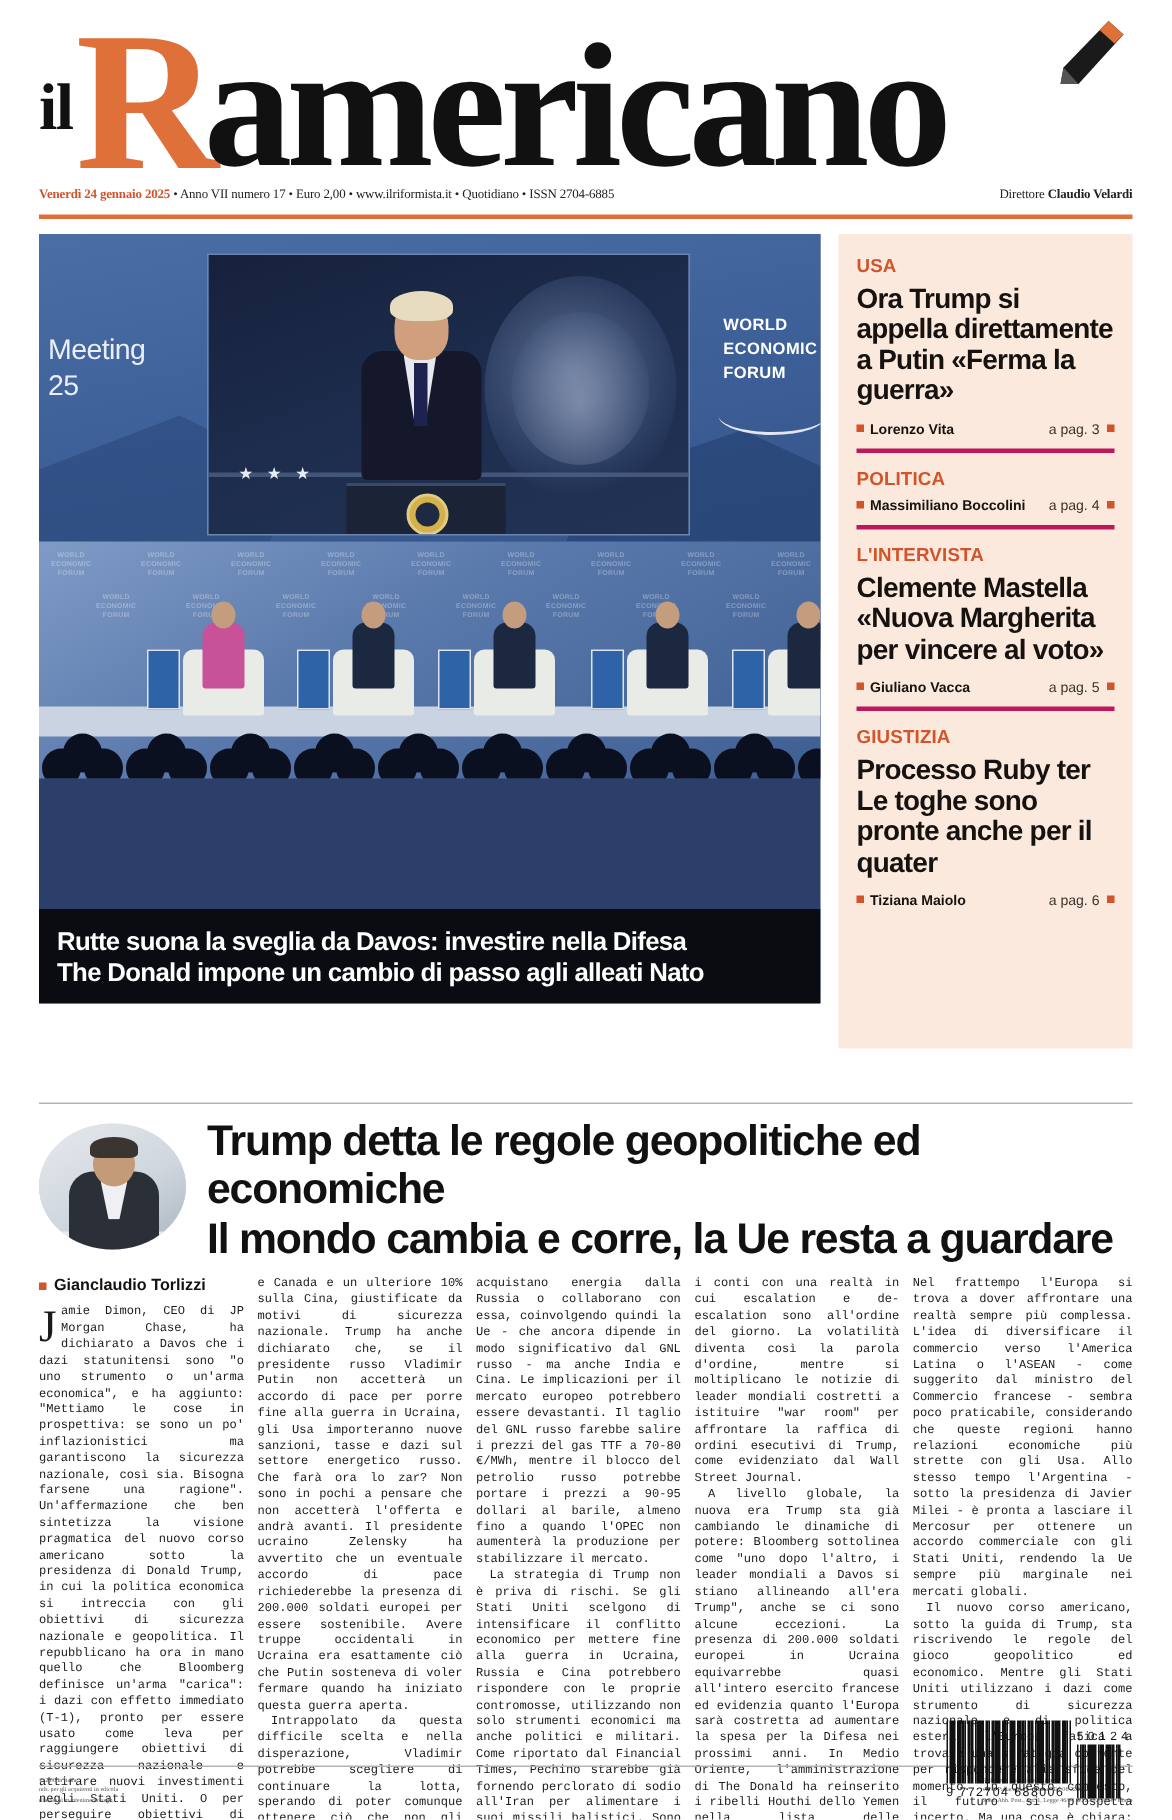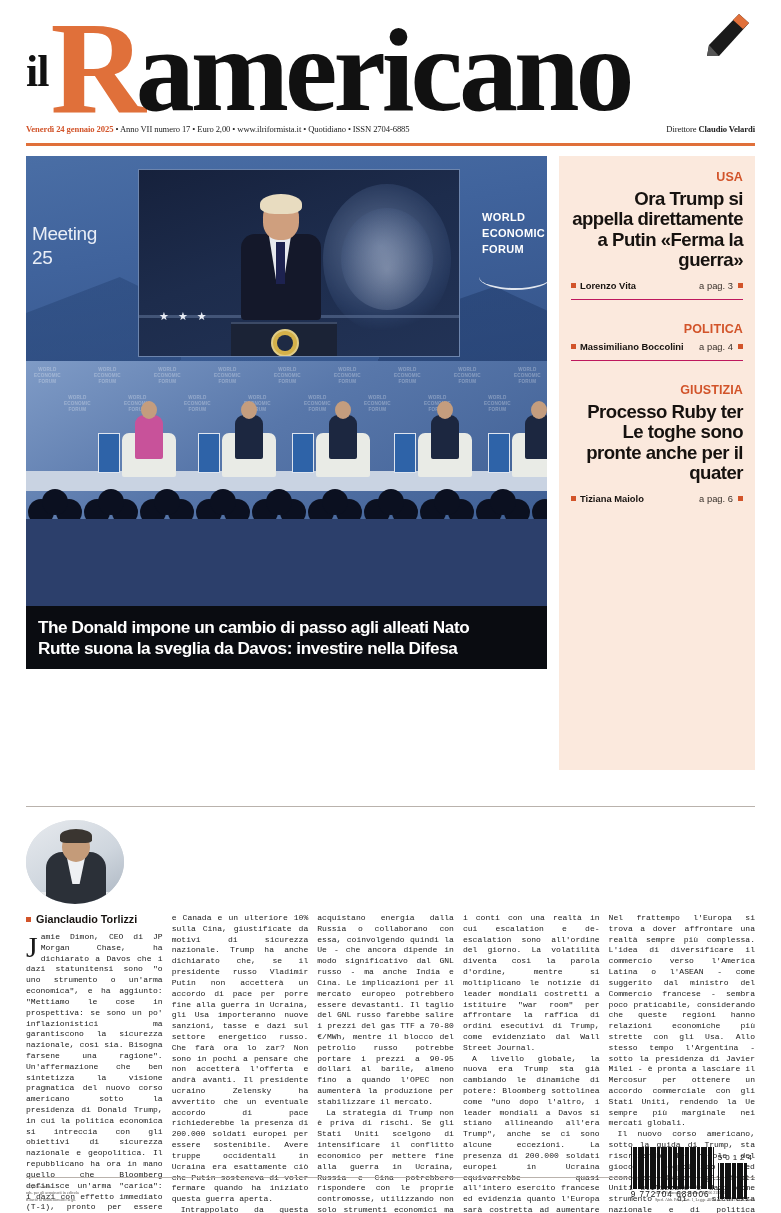--- a/index.html
+++ b/index.html
@@ -168,25 +168,24 @@
     letter-spacing:-1.5px;
   }
   .sub-lines {
     margin-top:5px; color:#fff; font-weight:700;
     font-size:17.2px; line-height:1.22; letter-spacing:-0.45px;
   }
 
   
   .sidebar {
     width:197px; background:#fbe9dd; padding:14px 12px 12px 12px;
-    height:614px;
-    text-align:right;
+    height:543px;
   }
   .side-item { padding-bottom:8px; }
-  .side-item + .side-item { border-top:1px solid #be185d; padding-top:22px; }
+  .side-item + .side-item { border-top:3px solid #be185d; padding-top:10px; }
   .kicker {
     color:#d2542a; font-weight:700; font-size:12.5px;
     letter-spacing:.1px; margin-bottom:5px;
   }
   .side-head {
     font-weight:700; font-size:18.6px; line-height:1.1; color:#16120f;
     letter-spacing:-0.5px; margin-bottom:9px;
   }
   .side-foot {
     display:flex; align-items:center; justify-content:space-between;
@@ -396,22 +395,22 @@
           <div class="head-dot" style="left:240px;bottom:4px;"></div>
             <div class="head-dot" style="left:296px;bottom:4px;"></div>
           <div class="head-dot" style="left:352px;bottom:4px;"></div>
             <div class="head-dot" style="left:408px;bottom:4px;"></div>
           <div class="head-dot" style="left:464px;bottom:4px;"></div>
         </div>
       </div>
 
       <div class="headline-box">
         <div class="sub-lines">
+          <div>Rutte suona la sveglia da Davos: investire nella Difesa</div>
           <div>The Donald impone un cambio di passo agli alleati Nato</div>
-          <div>Rutte suona la sveglia da Davos: investire nella Difesa</div>
         </div>
       </div>
 
     </div>
 
     <div class="sidebar">
 
       <div class="side-item">
         <div class="kicker">USA</div>
         <div class="side-head">Ora Trump si appella direttamente a Putin «Ferma la guerra»</div>
@@ -434,20 +433,34 @@
               <i class="bullet"></i>
               <span>Massimiliano Boccolini</span>
             </span>
           <span class="side-pg">
               <span>a pag. 4</span>
               <i class="bullet"></i>
             </span>
         </div>
       </div>
 
+      <div class="side-item">
+        <div class="kicker">L'INTERVISTA</div>
+        <div class="side-head">Clemente Mastella «Nuova Margherita per vincere al voto»</div>
+        <div class="side-foot">
+          <span class="side-author">
+              <i class="bullet"></i>
+              <span>Giuliano Vacca</span>
+            </span>
+          <span class="side-pg">
+              <span>a pag. 5</span>
+              <i class="bullet"></i>
+            </span>
+        </div>
+      </div>
 
       <div class="side-item">
         <div class="kicker">GIUSTIZIA</div>
         <div class="side-head">Processo Ruby ter Le toghe sono pronte anche per il quater</div>
         <div class="side-foot">
           <span class="side-author">
               <i class="bullet"></i>
               <span>Tiziana Maiolo</span>
             </span>
           <span class="side-pg">
@@ -464,20 +477,24 @@
 
   <div class="article">
     <div class="art-top">
       <div class="art-photo">
         <div class="ap-bg"></div>
           <div class="ap-desk"></div>
         <div class="ap-body"></div>
           <div class="ap-shirt"></div>
         <div class="ap-head"></div>
           <div class="ap-hair"></div>
+      </div>
+      <div class="art-heads">
+        <div class="art-h1">Trump detta le regole geopolitiche ed economiche</div>
+        <div class="art-h2">Il mondo cambia e corre, la Ue resta a guardare</div>
       </div>
     </div>
 
     <div class="cols">
 
       <div class="col">
         <div class="col-author">
           <i class="bullet"></i>
           <span>Gianclaudio Torlizzi</span>
         </div>

